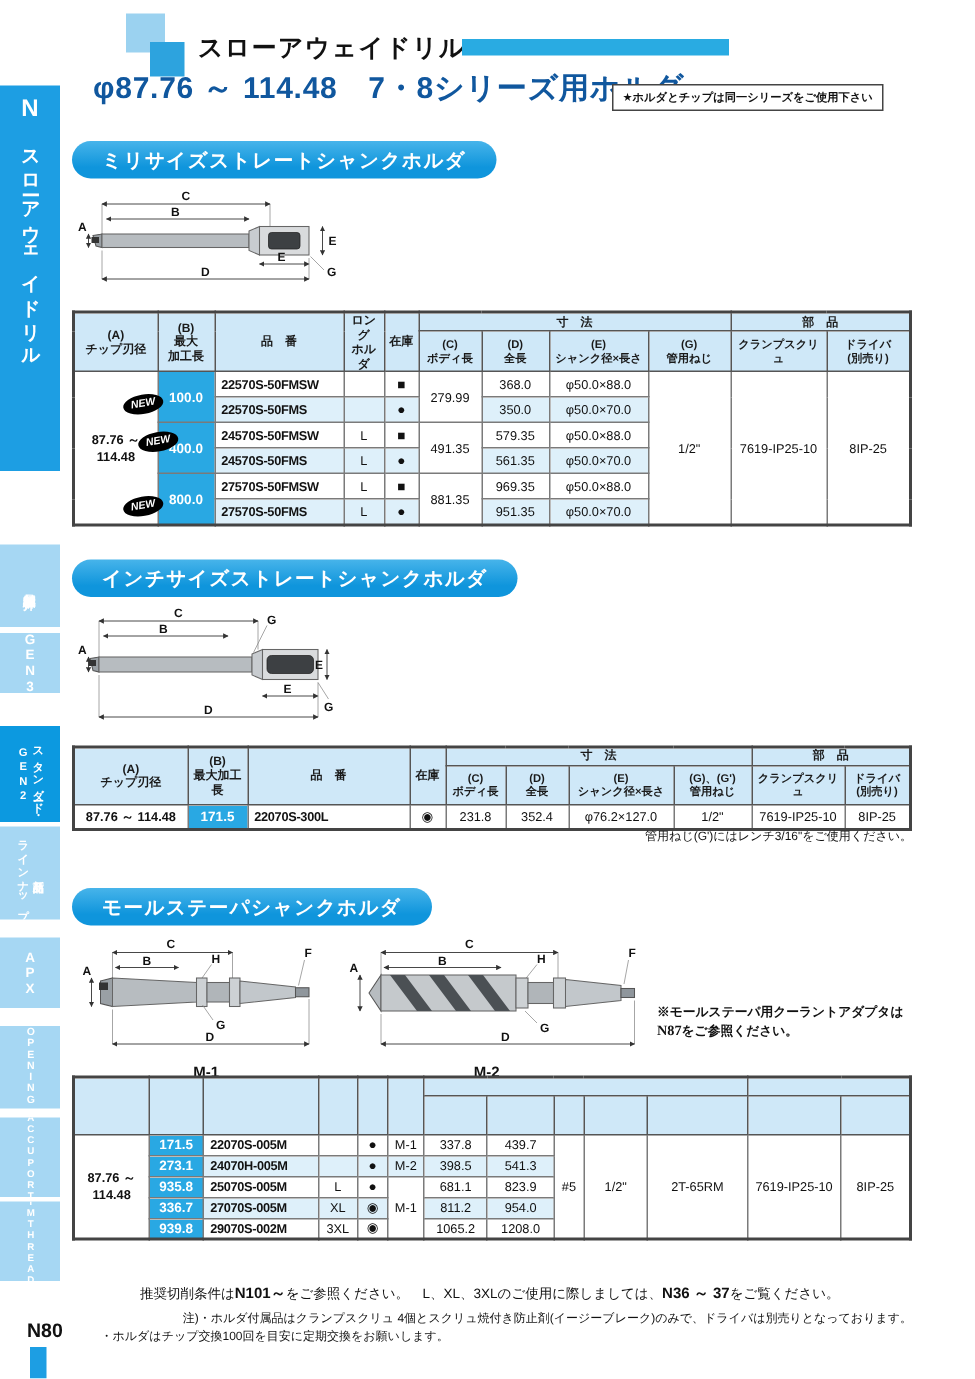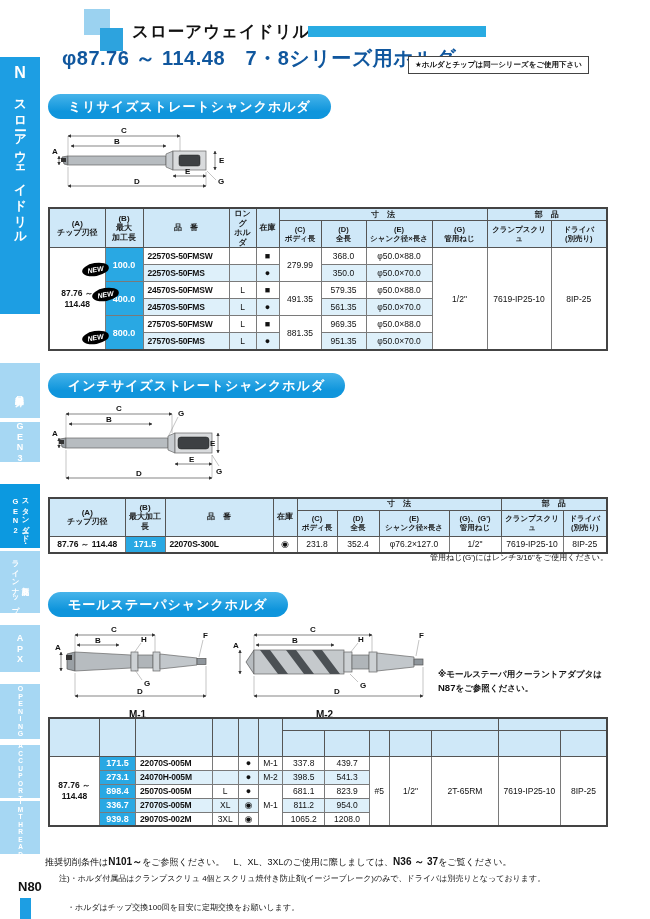--- a/index.html
+++ b/index.html
@@ -54,21 +54,21 @@
   
   .diag { position:absolute; }
   .d1 { left:52px;  top:124px; }
   .d2 { left:52px;  top:402px; }
   .m1wrap { left:55px;  top:624px; width:165px; text-align:center; }
   .m2wrap { left:222px; top:624px; width:205px; text-align:center; }
   .mcap { font-size:10px; font-weight:bold; margin-top:1px; }
   svg text { font-family:"Liberation Sans","DejaVu Sans",sans-serif; font-size:8px; font-weight:bold; fill:#111; }
   .dim { stroke:#333; stroke-width:0.6; }
   .ext { stroke:#888; stroke-width:0.5; }
-  .s3note { position:absolute; left:438px; top:668px; width:210px; font-size:8.5px; font-weight:bold; line-height:1.55; }
+  .s3note { position:absolute; left:438px; top:668px; width:210px; font-size:8.5px; font-weight:bold; line-height:1.55;font-family:Liberation Serif, serif; }
   .s3note b { font-size:9.5px; }
   .t2note { position:absolute; left:48px; top:552px; width:560px; text-align:right; font-size:8px; }
 
   
   .twrap { position:absolute; left:48px; width:560px; }
   .tw1 { top:207px; } .tw2 { top:497px; } .tw3 { top:717px; }
   table { border-collapse:collapse; width:560px; table-layout:fixed; border:2px solid #444; }
   th,td { border:1px solid #7a7a7a; text-align:center; padding:0 1px; overflow:hidden; }
   thead th { background:#cfe8f8; font-weight:bold; color:#1a1a1a; border-color:#555;
              font-size:7.5px; line-height:1.2; white-space:pre-line; }
@@ -81,24 +81,24 @@
   td.alt { background:#def0fa; }
   td.stock { font-size:9px; }
   td.acell { font-weight:bold; white-space:pre-line; line-height:1.3; }
   .newb { position:absolute; width:27px; height:13px; background:#000; border-radius:50%;
           color:#fff; font-style:italic; font-weight:bold; font-size:7px;
           display:flex; align-items:center; justify-content:center; transform:rotate(-10deg); z-index:5; }
   .nb1 { left:34px; top:56px; } .nb2 { left:44px; top:81px; } .nb3 { left:34px; top:124px; }
 
   
   .footer { position:absolute; left:45px; top:855px; width:563px; }
-  .f1 { font-size:9px; }
+  .f1 { text-align:center; font-size:9px; }
   .f1 b { font-size:10px; }
-  .f2 { font-size:8px; margin-top:4px; padding-left:14px; }
-  .f3 { font-size:8px; margin-top:18px; padding-left:22px; }
+  .f2 { font-size:8px; margin-top:4px; padding-left:14px;text-align:right; }
+  .f3 { font-size:8px; margin-top:1px; padding-left:22px; }
 </style>
 </head>
 <body>
 
 <div class="side">
   <div class="ntab">
     <div class="nletter">N</div>
     <div class="ntitle vtext">スローアウェイドリル</div>
   </div>
   <div class="side-item si1">
@@ -508,21 +508,21 @@
       <tr>
         <td class="bcell">273.1</td>
         <td class="pn alt">24070H-005M</td>
         <td class="alt"></td>
         <td class="stock alt">●</td>
         <td class="alt">M-2</td>
         <td class="alt">398.5</td>
         <td class="alt">541.3</td>
       </tr>
       <tr>
-        <td class="bcell">898.4</td>
+        <td class="bcell">935.8</td>
         <td class="pn">25070S-005M</td>
         <td>L</td>
         <td class="stock">●</td>
         <td rowspan="3">M-1</td>
         <td>681.1</td>
         <td>823.9</td>
       </tr>
       <tr>
         <td class="bcell">336.7</td>
         <td class="pn alt">27070S-005M</td>

